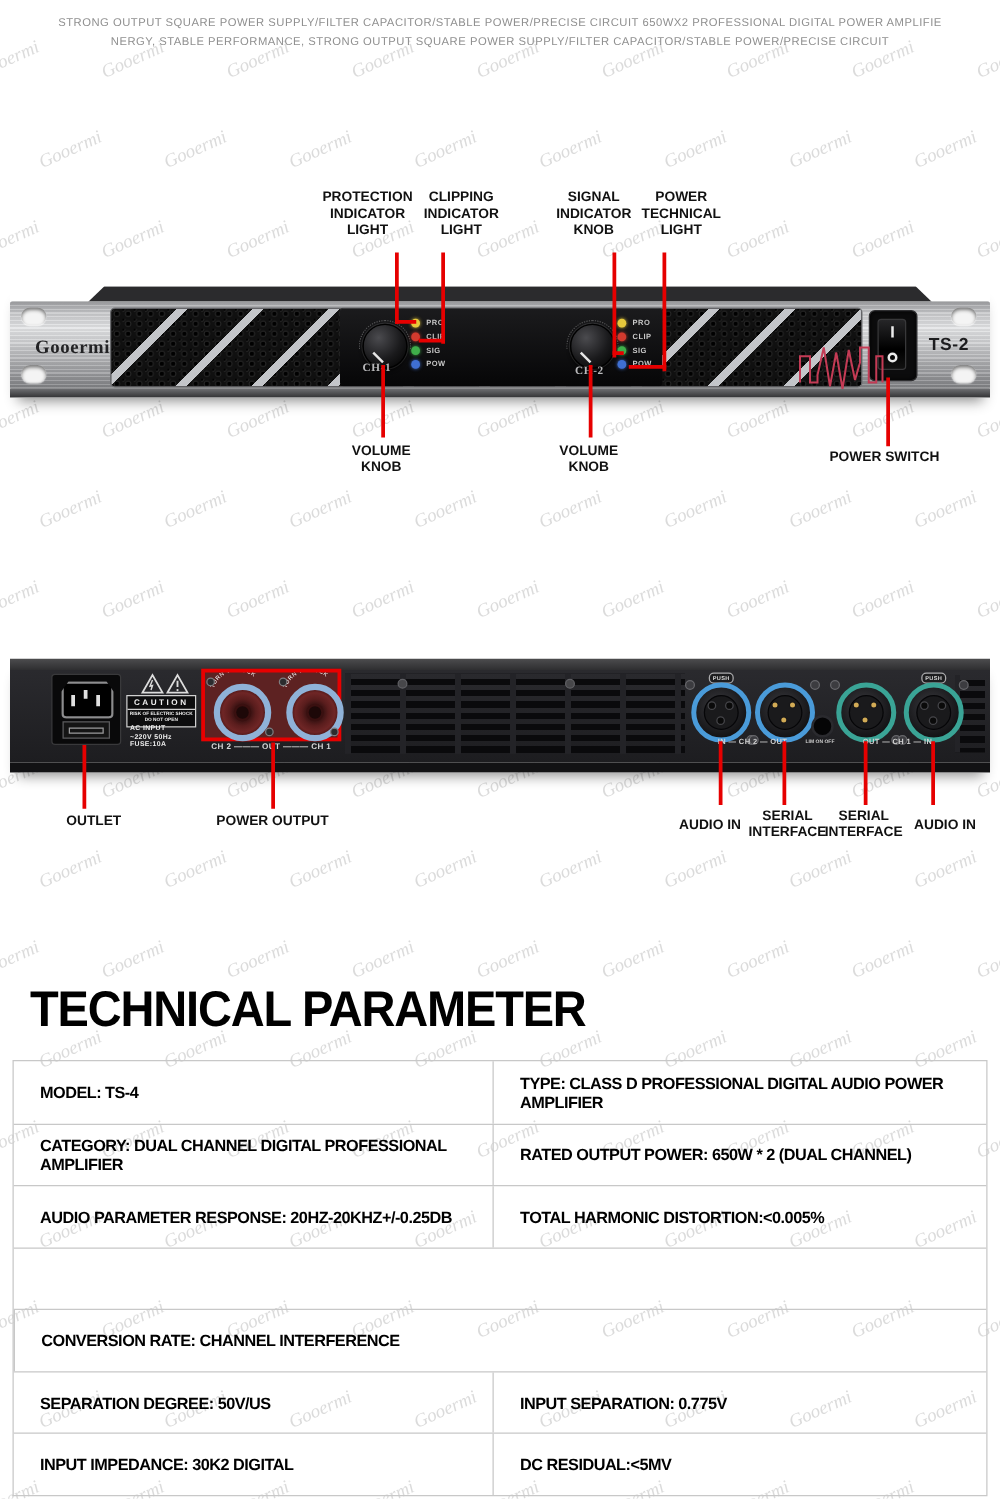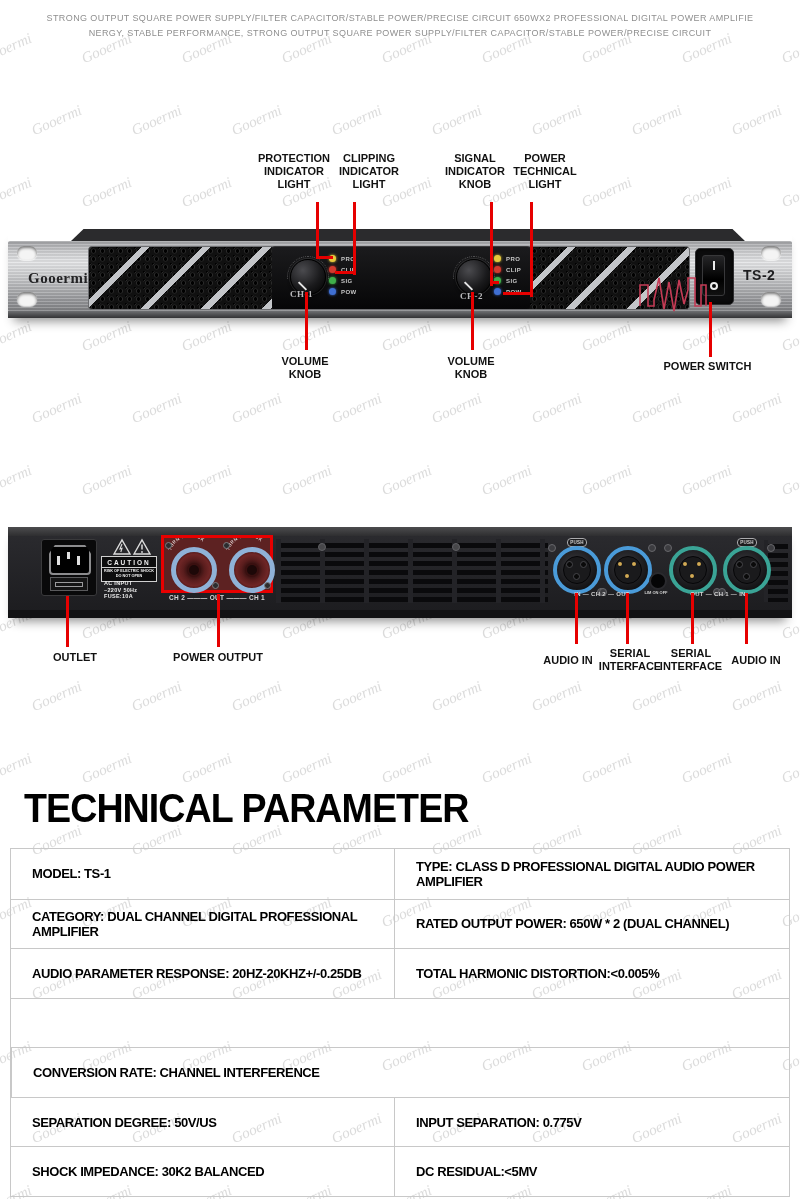--- a/index.html
+++ b/index.html
@@ -498,37 +498,37 @@
 <div class="co" style="left:531px;top:654px;width:74px;">AUDIO IN</div>
 <div class="co" style="left:593px;top:647px;width:74px;">SERIAL
 INTERFACE</div>
 <div class="co" style="left:654px;top:647px;width:74px;">SERIAL
 INTERFACE</div>
 <div class="co" style="left:719px;top:654px;width:74px;">AUDIO IN</div>
 
 <div id="spec-title">TECHNICAL PARAMETER</div>
 <div id="spec-table">
     <div class="trow">
-      <div class="tcell">MODEL: TS-1</div>
+      <div class="tcell">MODEL: TS-4</div>
       <div class="tcell tcell-r">TYPE: CLASS D PROFESSIONAL DIGITAL AUDIO POWER AMPLIFIER</div>
     </div>
     <div class="trow">
       <div class="tcell">CATEGORY: DUAL CHANNEL DIGITAL PROFESSIONAL AMPLIFIER</div>
       <div class="tcell tcell-r">RATED OUTPUT POWER: 650W * 2 (DUAL CHANNEL)</div>
     </div>
     <div class="trow">
       <div class="tcell">AUDIO PARAMETER RESPONSE: 20HZ-20KHZ+/-0.25DB</div>
       <div class="tcell tcell-r">TOTAL HARMONIC DISTORTION:&lt;0.005%</div>
     </div>
     <div class="trow">
     </div>
     <div class="trow">
       <div class="tcell tcell-r">CONVERSION RATE: CHANNEL INTERFERENCE</div>
     </div>
     <div class="trow">
       <div class="tcell">SEPARATION DEGREE: 50V/US</div>
       <div class="tcell tcell-r">INPUT SEPARATION: 0.775V</div>
     </div>
     <div class="trow">
-      <div class="tcell">SHOCK IMPEDANCE: 30K2 BALANCED</div>
+      <div class="tcell">INPUT IMPEDANCE: 30K2 DIGITAL</div>
       <div class="tcell tcell-r">DC RESIDUAL:&lt;5MV</div>
     </div>
   </div>
 
 </body></html>

